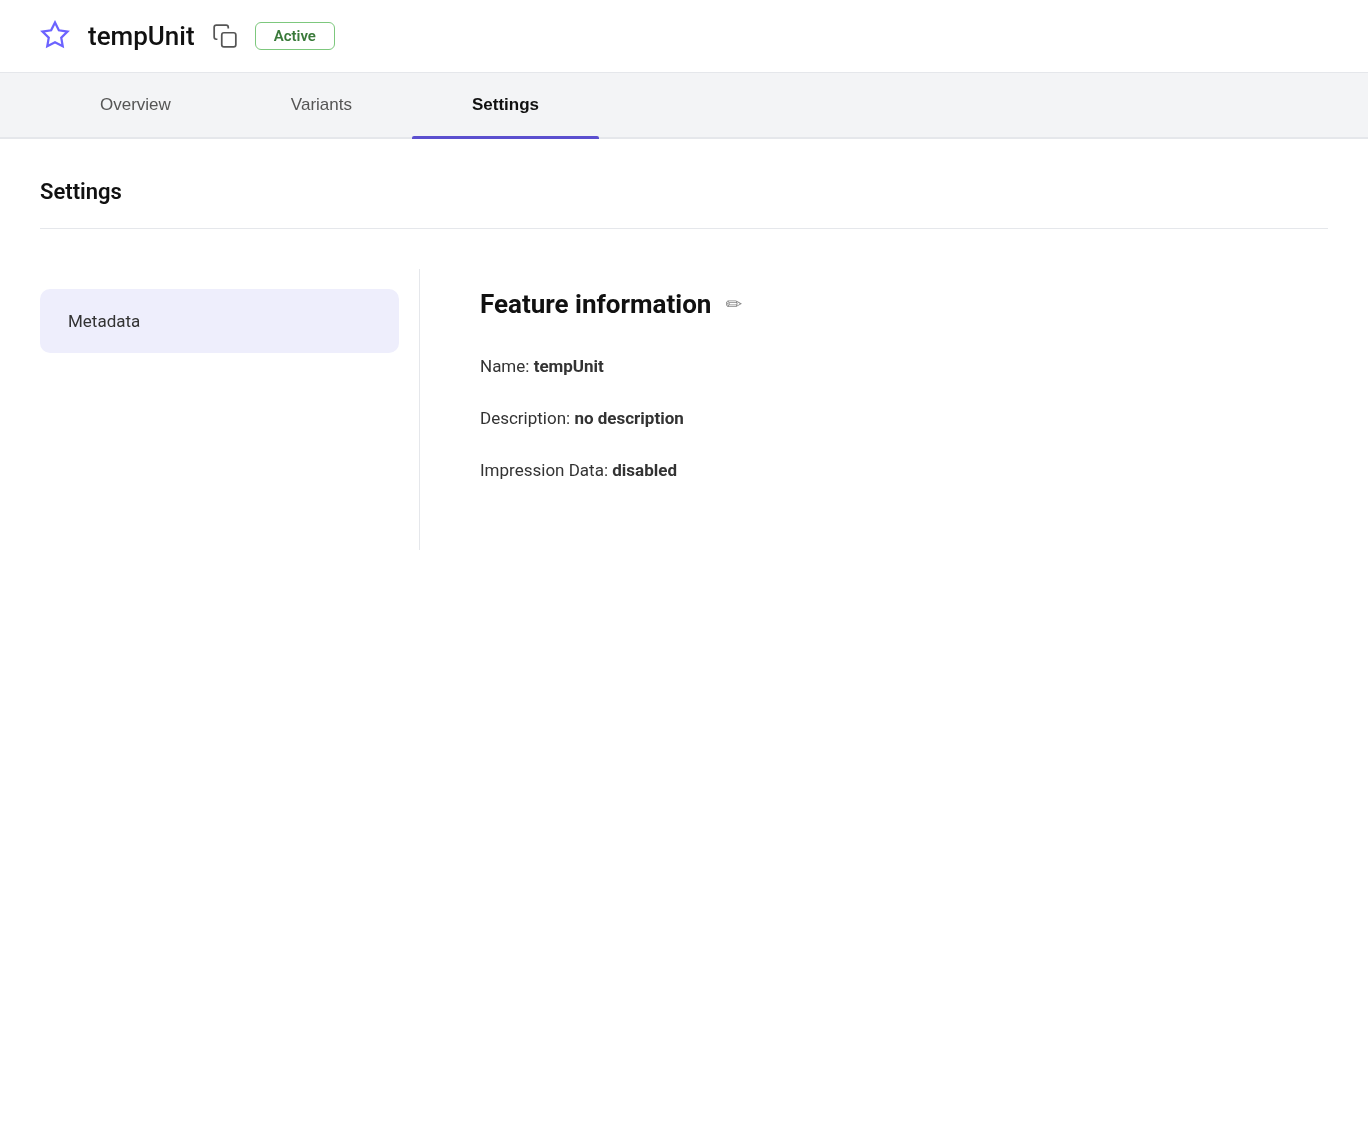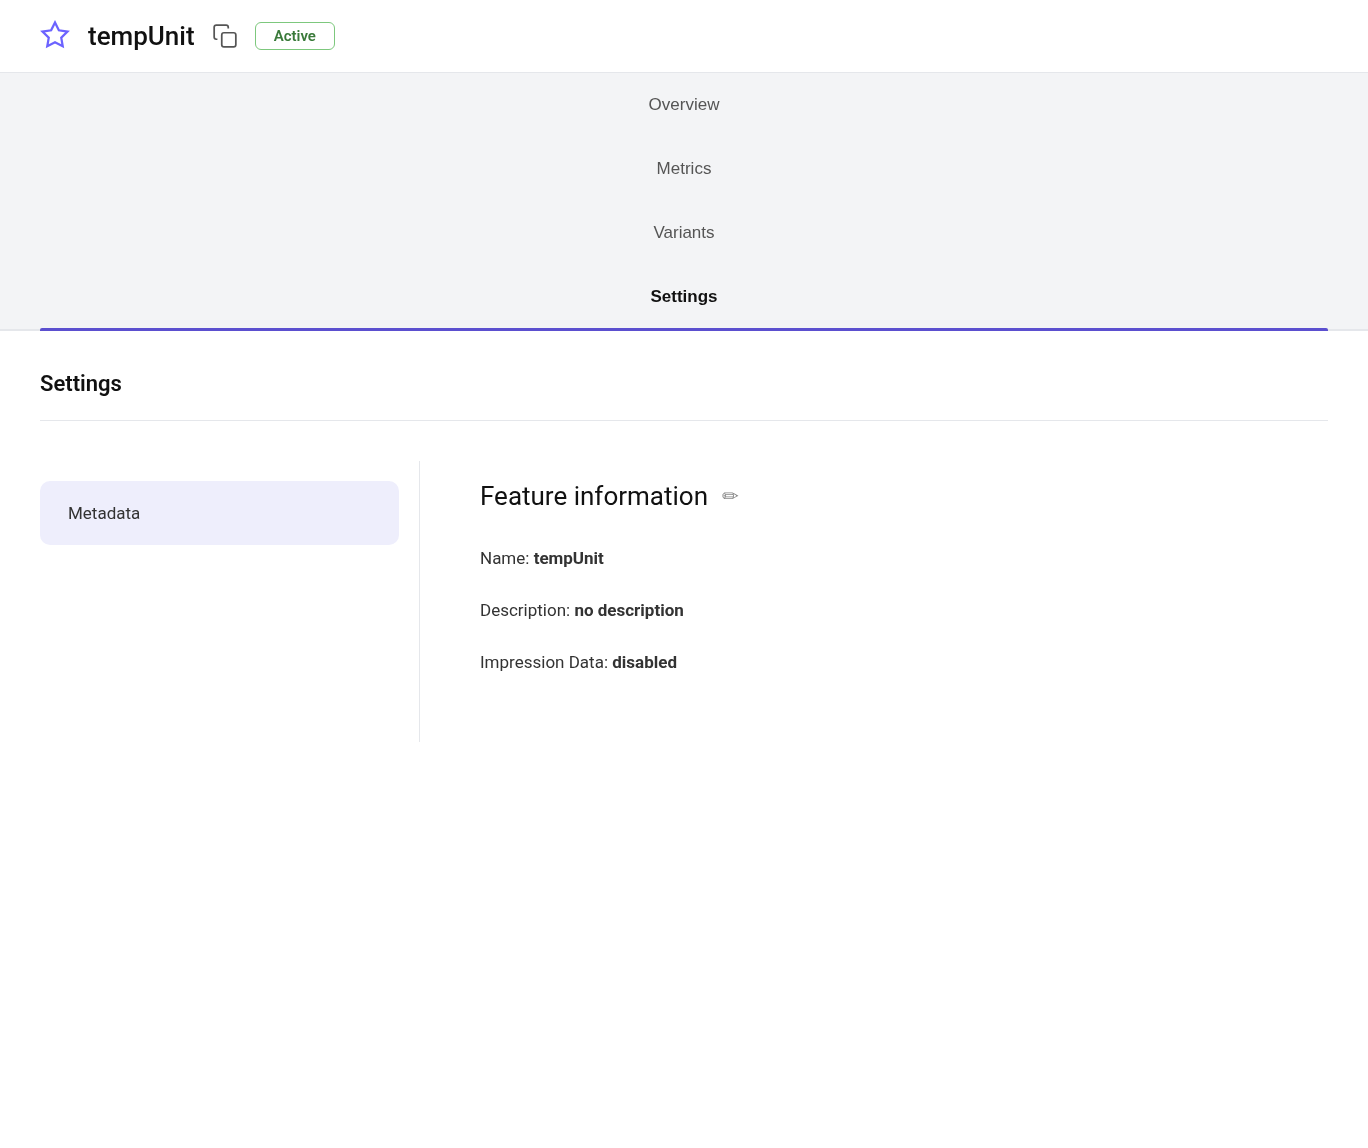--- a/index.html
+++ b/index.html
@@ -57,21 +57,20 @@
       border-radius: 6px;
       background: #fff;
     }
 
     
     .tabs {
       display: flex;
       padding: 0 40px;
       border-bottom: 2px solid #e5e7eb;
       background: #f3f4f6;
-      flex-direction: column;
     }
 
     .tab {
       padding: 22px 60px;
       font-size: 17px;
       color: #555;
       cursor: pointer;
       position: relative;
       font-weight: 400;
       background: transparent;
@@ -145,21 +144,21 @@
 
     .feature-info-header {
       display: flex;
       align-items: center;
       gap: 14px;
       margin-bottom: 36px;
     }
 
     .feature-info-title {
       font-size: 26px;
-      font-weight: 400;
+      font-weight: 700;
       color: #111;
     }
 
     .edit-icon {
       color: #888;
       font-size: 20px;
       cursor: pointer;
     }
 
     .info-row {
@@ -192,21 +191,20 @@
     <svg viewBox="0 0 24 24" fill="none" stroke="#555" stroke-width="1.6" width="26" height="26">
       <rect x="9" y="9" width="13" height="13" rx="2" ry="2"></rect>
       <path d="M5 15H4a2 2 0 0 1-2-2V4a2 2 0 0 1 2-2h9a2 2 0 0 1 2 2v1"></path>
     </svg>
   </span>
   <span class="status-badge">Active</span>
 </div>
 
 <nav class="tabs">
   <button class="tab">Overview</button>
-  <button class="tab">Metrics</button>
   <button class="tab">Variants</button>
   <button class="tab active">Settings</button>
 </nav>
 
 <div class="content">
   <h2 class="section-title">Settings</h2>
   <hr class="section-divider">
 
   <div class="two-col">
 

